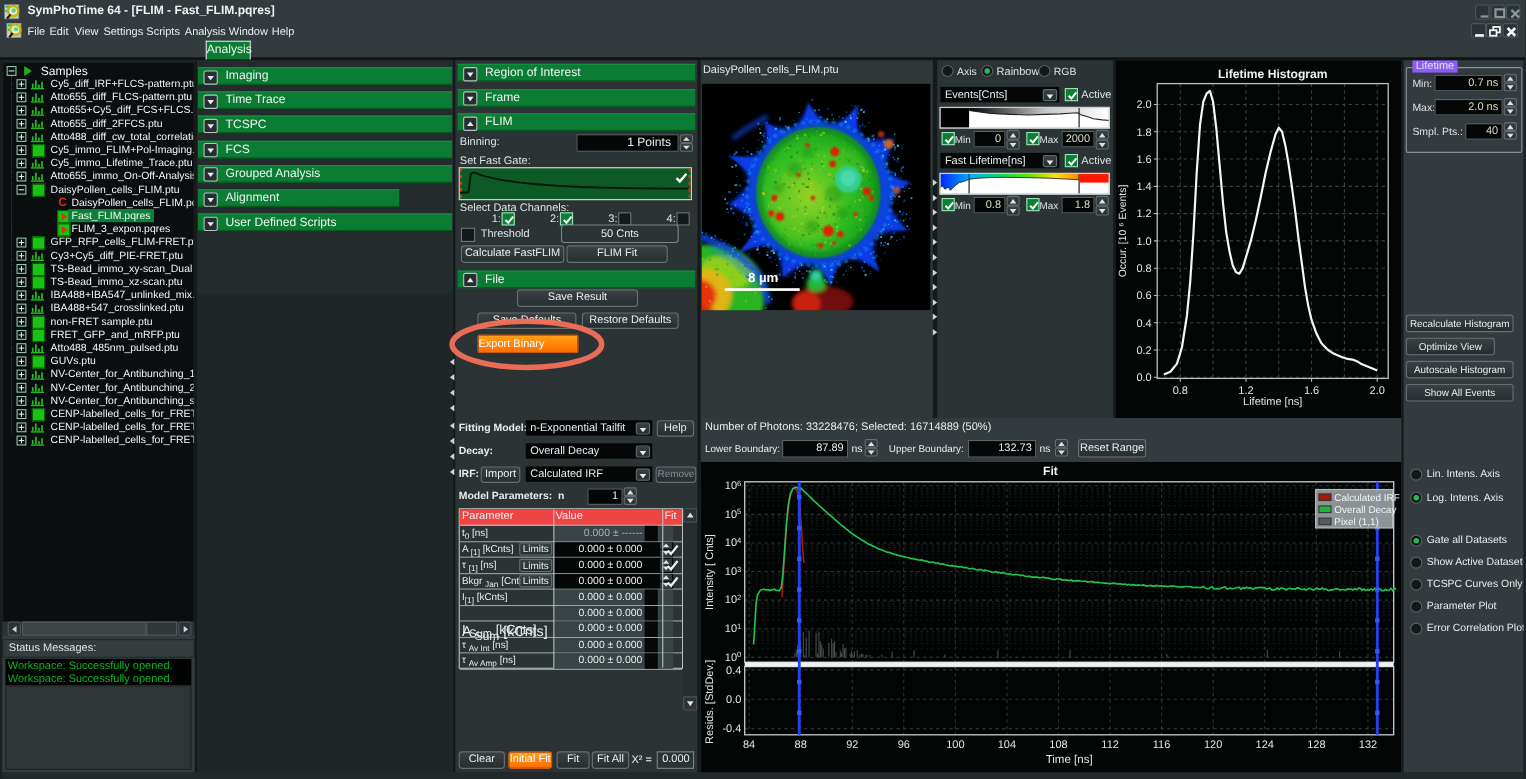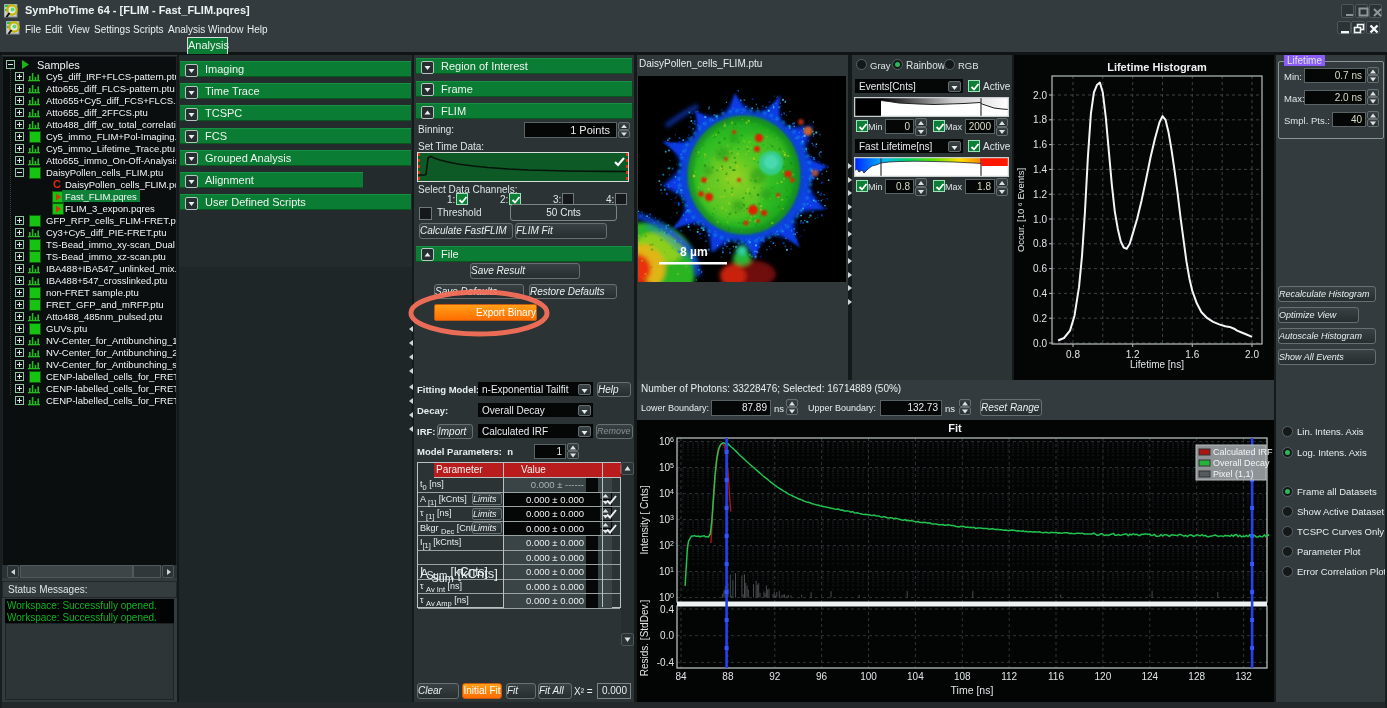--- a/index.html
+++ b/index.html
@@ -1,21 +1,21 @@
 <!DOCTYPE html>
 <html><head><meta charset="utf-8">
 <style>
 html,body{margin:0;padding:0;background:#1b1f20;}
 #win{position:relative;width:1387px;height:708px;background:#333b3e;
  font-family:"Liberation Sans",sans-serif;color:#e9efef;overflow:hidden;}
 .abs{position:absolute;}
 svg{display:block;}
 .lbl{position:absolute;font-size:10px;color:#dde4e5;white-space:nowrap;}
 .btn{position:absolute;background:linear-gradient(#394144,#272e30);border:1px solid #666f72;
- border-radius:3px;color:#e9efef;font-size:10px;box-sizing:border-box;font-style:italic;}
+ border-radius:3px;color:#e9efef;font-size:10px;text-align:center;box-sizing:border-box;}
 .inp{position:absolute;background:#050707;border:1px solid #5a6366;color:#d9dcc4;
  font-size:10px;text-align:right;box-sizing:border-box;padding-right:3px;}
 .ghdr{position:absolute;background:#0b7c33;height:16px;box-sizing:border-box;border-top:1px solid #169143;border-bottom:1px solid #08571f;}
 .ghdr .bx{position:absolute;left:5px;top:1.5px;width:13px;height:13px;background:#272e30;
  border:1px solid #b9c2c4;border-radius:2px;box-sizing:border-box;}
 .ghdr .tt{position:absolute;left:25px;top:1px;font-size:11px;color:#eef3f0;}
 .cb{position:absolute;width:12px;height:12px;box-sizing:border-box;}
 .cb.on{background:#0c7f36;border:1px solid #9fe0ba;}
 .cb.off{background:#16191a;border:1px solid #6f797c;}
 .cb svg{position:absolute;left:0;top:0;}
@@ -470,21 +470,21 @@
           <svg width="10" height="7">
             <path d="M2 5 L8 5 L5 1.5 Z" fill="#dde3e3"></path>
           </svg>
         </div>
         <div style="top:8px;height:8px">
           <svg width="10" height="7">
             <path d="M2 1.5 L8 1.5 L5 5 Z" fill="#dde3e3"></path>
           </svg>
         </div>
       </div>
-<div class="lbl" style="left:4px;top:86px">Set Time Data:</div>
+<div class="lbl" style="left:4px;top:86px">Set Fast Gate:</div>
 <div class="abs" style="left:3px;top:97px;width:212px;height:30px;background:#0d5a27;border:1px solid #d8dede;box-sizing:border-box">
         <svg width="210" height="28" style="position:absolute;left:0;top:0">
           <path d="M0.0 22.0 L6.0 22.0 L8.0 21.5 L10.0 5.0 L13.0 3.5 L16.0 5.0 L22.0 7.0 L30.0 9.0 L40.0 11.0 L55.0 13.0 L70.0 14.5 L90.0 16.0 L110.0 17.0 L130.0 17.5 L150.0 18.0 L170.0 18.2 L190.0 18.4 L210.0 18.5" stroke="#06140a" stroke-width="1.6" fill="none"></path>
           <g stroke="#e83010" stroke-width="2" stroke-dasharray="3,3">
             <line x1="1" y1="0" x2="1" y2="28"></line>
             <line x1="209" y1="0" x2="209" y2="28"></line>
           </g>
           <path d="M197 9 L200 12 L206 5" stroke="#fff" stroke-width="2.2" fill="none"></path>
         </svg>
       </div>
@@ -514,21 +514,21 @@
         <div class="bx">
           <svg width="11" height="11">
             <path d="M2.5 7.5 L8.5 7.5 L5.5 3.5 Z" fill="#e8eeee"></path>
           </svg>
         </div>
         <div class="tt">File</div>
       </div>
 <div class="btn" style="left:56px;top:208px;width:110px;height:16px;line-height:14px">Save Result</div>
 <div class="btn" style="left:20px;top:229px;width:90px;height:15px;line-height:13px">Save Defaults</div>
 <div class="btn" style="left:115px;top:229px;width:88px;height:15px;line-height:13px">Restore Defaults</div>
-<div class="abs" style="left:20px;top:249px;width:103px;height:17px;background:linear-gradient(#ffa018,#ff6d00);border:1px solid #c85a10;border-radius:2px;box-sizing:border-box;font-size:10px;color:#fff;text-align:right;line-height:15px">Export Binary</div>
+<div class="abs" style="left:20px;top:249px;width:92px;height:17px;background:linear-gradient(#ffa018,#ff6d00);border:1px solid #c85a10;border-radius:2px;box-sizing:border-box;font-size:10px;color:#fff;text-align:left;line-height:15px">Export Binary</div>
 </div>
 <svg class="abs" style="left:402px;top:284px;z-index:40" width="155" height="60">
       <ellipse cx="77" cy="29" rx="68" ry="21" fill="none" stroke="#f4705a" stroke-width="5" opacity="0.95"></ellipse>
     </svg>
 <div class="tri-l" style="left:409px;top:326px;z-index:6"></div>
 <div class="tri-l" style="left:409px;top:340px;z-index:6"></div>
 <div class="tri-l" style="left:409px;top:354px;z-index:6"></div>
 <div class="tri-l" style="left:409px;top:368px;z-index:6"></div>
 <div class="abs" style="left:636px;top:55px;width:212px;height:325px;background:#2f3739">
 <div class="abs" style="left:3px;top:3px;font-size:10px;color:#e6ecec">DaisyPollen_cells_FLIM.ptu</div>
@@ -1548,21 +1548,21 @@
 <div class="tri-r" style="left:848px;top:203.8px;z-index:6"></div>
 <div class="tri-r" style="left:848px;top:217.4px;z-index:6"></div>
 <div class="tri-r" style="left:848px;top:231.0px;z-index:6"></div>
 <div class="tri-r" style="left:848px;top:244.6px;z-index:6"></div>
 <div class="tri-r" style="left:848px;top:258.2px;z-index:6"></div>
 <div class="tri-r" style="left:848px;top:271.8px;z-index:6"></div>
 <div class="tri-r" style="left:848px;top:285.4px;z-index:6"></div>
 <div class="tri-r" style="left:848px;top:299.0px;z-index:6"></div>
 <div class="abs" style="left:852px;top:55px;width:160px;height:325px;background:#2b3335">
 <div class="radio" style="left:4px;top:4px"></div>
-      <div class="lbl" style="left:18px;top:5px;font-size:9.5px">Gray</div>
+      <div class="lbl" style="left:18px;top:5px;font-size:9.5px">Axis</div>
 <div class="radio on" style="left:40px;top:4px"></div>
       <div class="lbl" style="left:54px;top:5px;font-size:10px">Rainbow</div>
 <div class="radio" style="left:92px;top:4px"></div>
       <div class="lbl" style="left:106px;top:5px;font-size:9.5px">RGB</div>
 <div class="ddn" style="left:3px;top:24px;width:108px;height:14px;line-height:13px;padding-left:3px">Events[Cnts]<div class="ddb" style="right:1px;top:1px;height:11px">
           <svg width="11" height="11">
             <path d="M2.5 4 L8.5 4 L5.5 8 Z" fill="#e8eeee"></path>
           </svg>
         </div></div>
 <div class="cb on" style="left:116px;top:25px">
@@ -1833,21 +1833,21 @@
             <path d="M2 5.5 L8 5.5 L5 1.5 Z" fill="#dde3e3"></path>
           </svg>
         </div>
         <div style="top:8px;height:8px">
           <svg width="10" height="7">
             <path d="M2 1.5 L8 1.5 L5 5.5 Z" fill="#dde3e3"></path>
           </svg>
         </div>
       </div>
 <div class="abs" style="left:3px;top:82px;width:204px;height:146px;background:#39464a00;border:1px solid #b9c2c2;box-sizing:border-box">
-<div class="abs" style="left:16px;top:0;width:100%;height:14px;background:#b91c1c;border-bottom:1px solid #b9c2c2">
+<div class="abs" style="left:0;top:0;width:100%;height:14px;background:#ef4444;border-bottom:1px solid #b9c2c2">
           <div class="abs" style="left:2px;top:1px;font-size:10px;color:#eef2f2">Parameter</div>
           <div class="abs" style="left:87px;top:1px;font-size:10px;color:#eef2f2">Value</div>
           <div class="abs" style="left:186px;top:1px;font-size:10px;color:#eef2f2">Fit</div>
         </div>
 <div class="abs" style="left:0;top:15.0px;width:202px;height:14.5px;border-bottom:1px solid #9aa3a3;box-sizing:border-box">
 <div class="abs" style="left:2px;top:1px;font-size:9px;color:#e8eeee;white-space:nowrap">t<sub>0</sub> [ns]</div>
 <div class="abs" style="left:86px;top:0;width:108px;height:13.5px;background:#3a4346">
             <div class="abs" style="right:28px;top:1px;font-size:9.5px;color:#aab3b3">0.000 ± ------</div>
             <div class="abs" style="right:14px;top:0;width:12px;height:13.5px;background:#060808"></div>
           </div>
@@ -1886,21 +1886,21 @@
               <svg width="11" height="6">
                 <path d="M2.5 1 L8.5 1 L5.5 4.5 Z" fill="#dde3e3"></path>
               </svg>
             </div>
           </div>
 <svg class="abs" style="left:187px;top:1px" width="13" height="12">
             <path d="M2 6.5 L5 9.5 L11 2" stroke="#eef2f2" stroke-width="2" fill="none"></path>
           </svg>
 </div>
 <div class="abs" style="left:0;top:58.5px;width:202px;height:14.5px;border-bottom:1px solid #9aa3a3;box-sizing:border-box">
-<div class="abs" style="left:2px;top:1px;font-size:9px;color:#e8eeee;white-space:nowrap">Bkgr <sub>Dec</sub> [Cnts]</div>
+<div class="abs" style="left:2px;top:1px;font-size:9px;color:#e8eeee;white-space:nowrap">Bkgr <sub>Jan</sub> [Cnts]</div>
 <div class="btn" style="left:54px;top:0.5px;width:30px;height:12px;line-height:10px;font-size:9px;border-radius:2px">Limits</div>
 <div class="abs" style="left:86px;top:0;width:108px;height:13.5px;background:#050707">
             <div class="abs" style="right:28px;top:1px;font-size:9.5px;color:#eef2f2">0.000 ± 0.000</div>
             <div class="abs" style="right:1px;top:0.5px;width:11px;height:6px;background:#323a3c">
               <svg width="11" height="6">
                 <path d="M2.5 4.5 L8.5 4.5 L5.5 1 Z" fill="#dde3e3"></path>
               </svg>
             </div>
             <div class="abs" style="right:1px;top:7px;width:11px;height:6px;background:#323a3c">
               <svg width="11" height="6">
@@ -2202,21 +2202,21 @@
         <rect x="562" y="51" width="11" height="6" fill="#555b5b" stroke="#333"></rect>
         <text x="576" y="57" font-size="9" fill="#f2f5f5" font-family="Liberation Sans,sans-serif">Pixel (1,1)</text>
       </svg>
 </div>
 <div class="abs" style="left:1276px;top:380px;width:111px;height:326px;background:#333b3e">
 <div class="radio " style="left:6px;top:46px"></div>
 <div class="abs" style="left:21px;top:46px;font-size:9.5px;color:#e8eeee;white-space:nowrap">Lin. Intens. Axis</div>
 <div class="radio on" style="left:6px;top:67px"></div>
 <div class="abs" style="left:21px;top:67px;font-size:9.5px;color:#e8eeee;white-space:nowrap">Log. Intens. Axis</div>
 <div class="radio on" style="left:6px;top:106px"></div>
-<div class="abs" style="left:21px;top:106px;font-size:9.5px;color:#e8eeee;white-space:nowrap">Frame all Datasets</div>
+<div class="abs" style="left:21px;top:106px;font-size:9.5px;color:#e8eeee;white-space:nowrap">Gate all Datasets</div>
 <div class="radio " style="left:6px;top:126px"></div>
 <div class="abs" style="left:21px;top:126px;font-size:9.5px;color:#e8eeee;white-space:nowrap">Show Active Dataset</div>
 <div class="radio " style="left:6px;top:146px"></div>
 <div class="abs" style="left:21px;top:146px;font-size:9.5px;color:#e8eeee;white-space:nowrap">TCSPC Curves Only</div>
 <div class="radio " style="left:6px;top:166px"></div>
 <div class="abs" style="left:21px;top:166px;font-size:9.5px;color:#e8eeee;white-space:nowrap">Parameter Plot</div>
 <div class="radio " style="left:6px;top:186px"></div>
 <div class="abs" style="left:21px;top:186px;font-size:9.5px;color:#e8eeee;white-space:nowrap">Error Correlation Plot</div>
 </div>
 <div class="abs" style="left:177px;top:55px;width:2px;height:651px;background:#14191a;z-index:3"></div>

